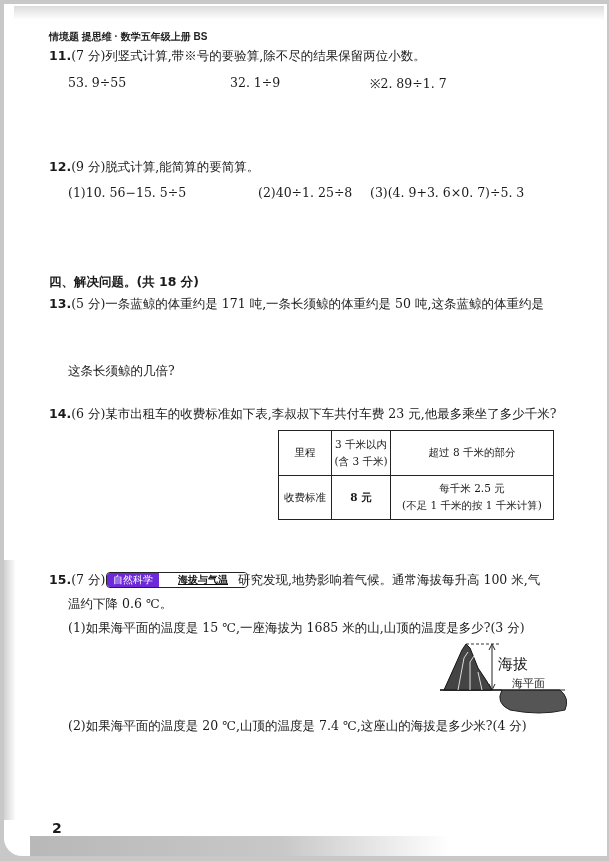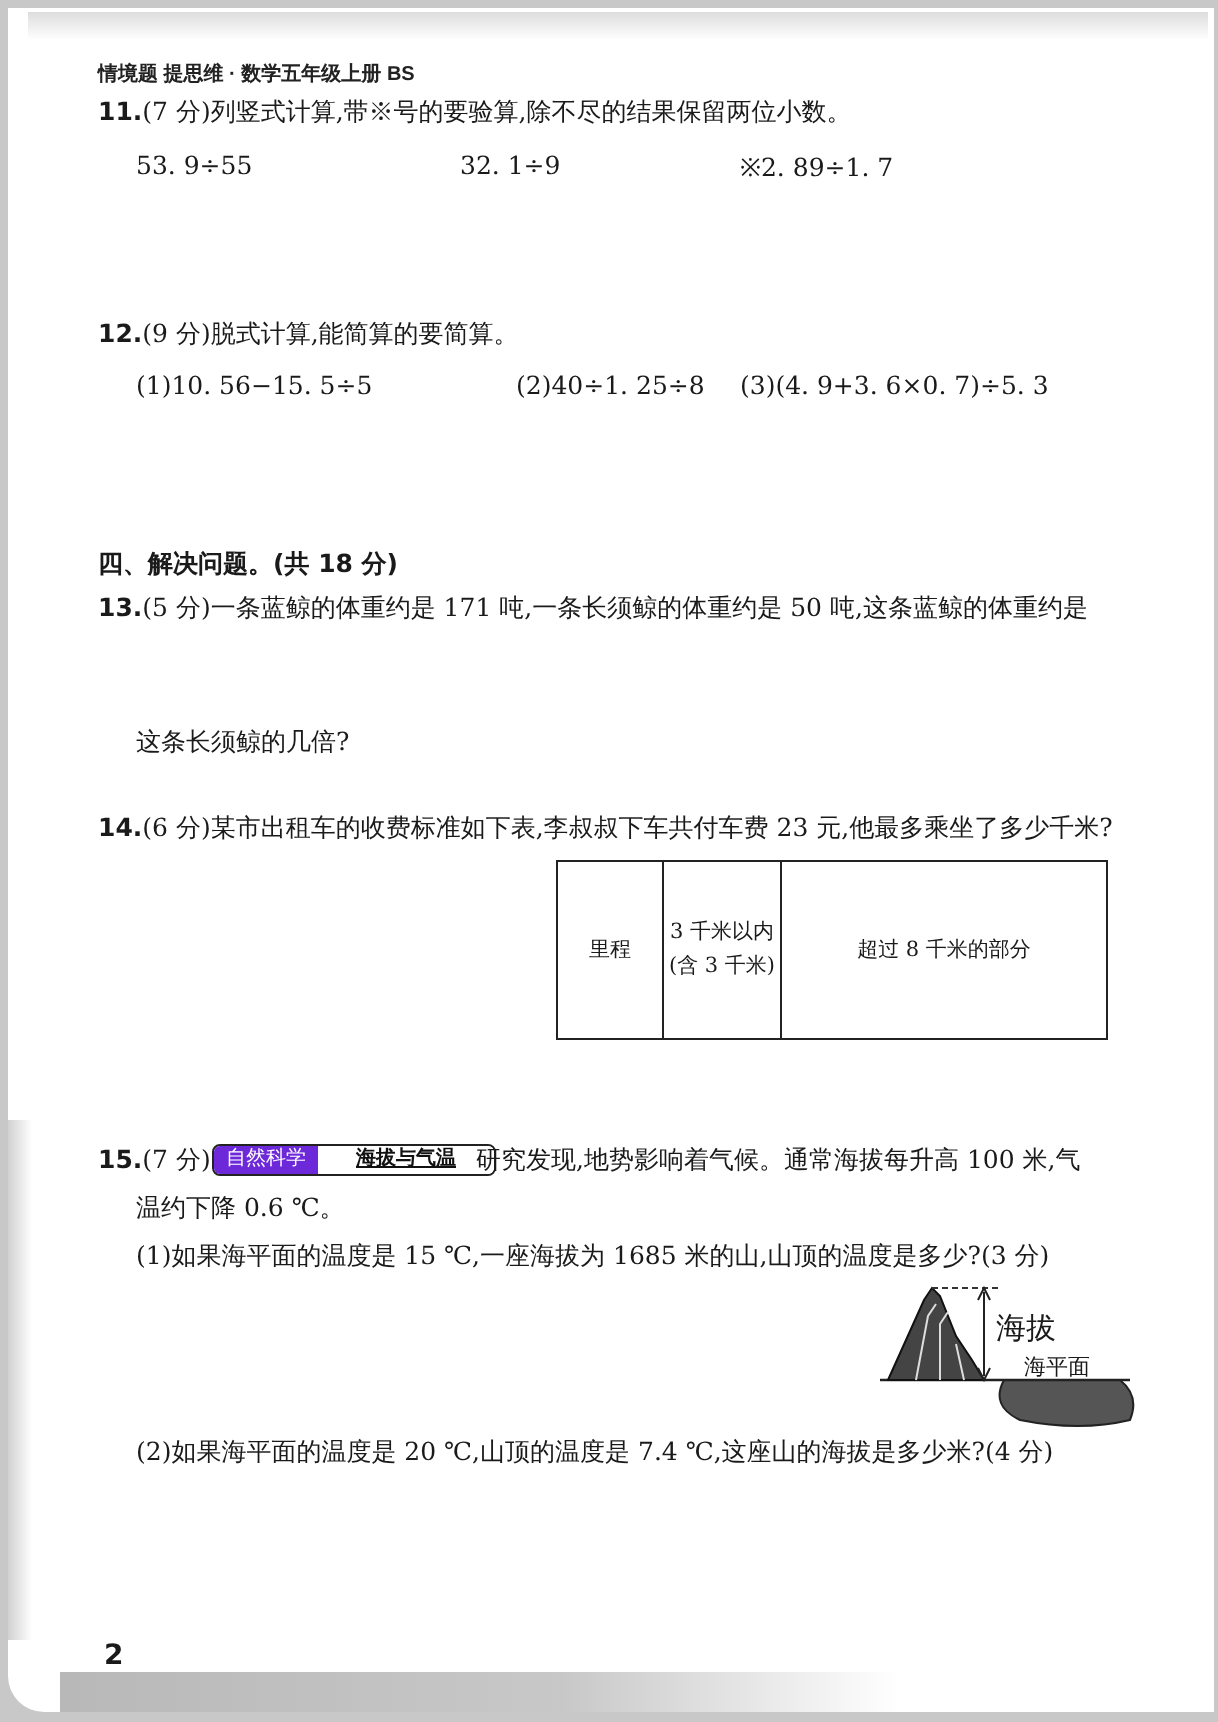--- a/index.html
+++ b/index.html
@@ -89,20 +89,28 @@
 <table class="fare">
   <tbody>
       <tr>
     <td style="width:48px;">里程</td>
     <td style="width:54px;">
       <div>3 千米以内</div>
       <div>(含 3 千米)</div>
     </td>
     <td>超过 8 千米的部分</td>
   </tr>
+  <tr>
+    <td>收费标准</td>
+    <td style="font-weight:bold;">8 元</td>
+    <td>
+      <div>每千米 2.5 元</div>
+      <div>(不足 1 千米的按 1 千米计算)</div>
+    </td>
+  </tr>
 </tbody>
   </table>
 
 <div class="q" style="left:49px;top:572px;text-align:right;">
   <span class="qnum">15.</span><span>(7 分)</span>
 </div>
 <div class="tag">
   <span class="dark">自然科学</span>
   <span class="light">海拔与气温</span>
 </div>

